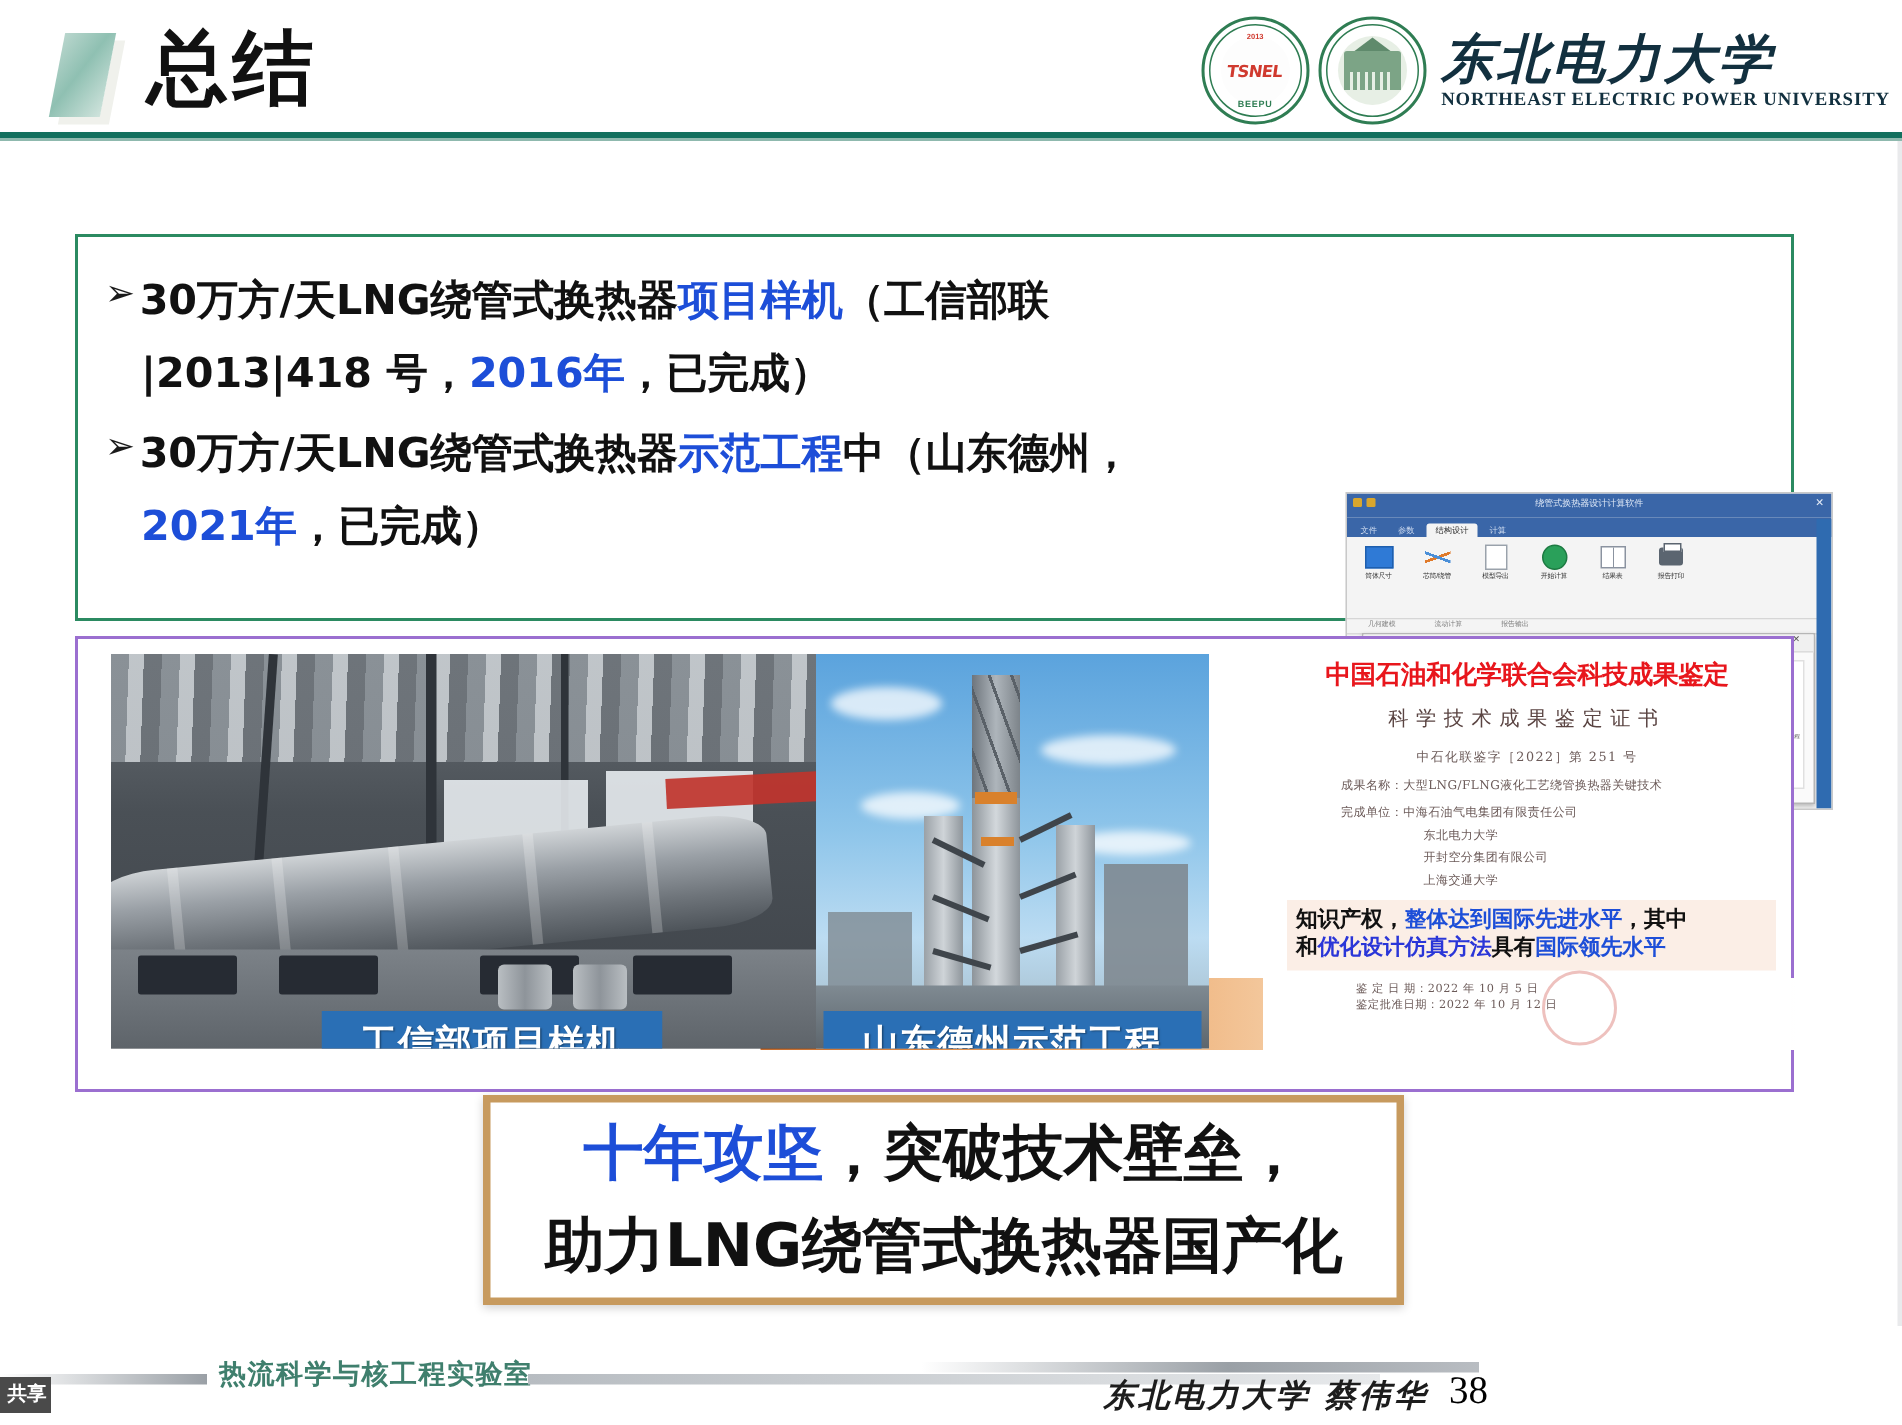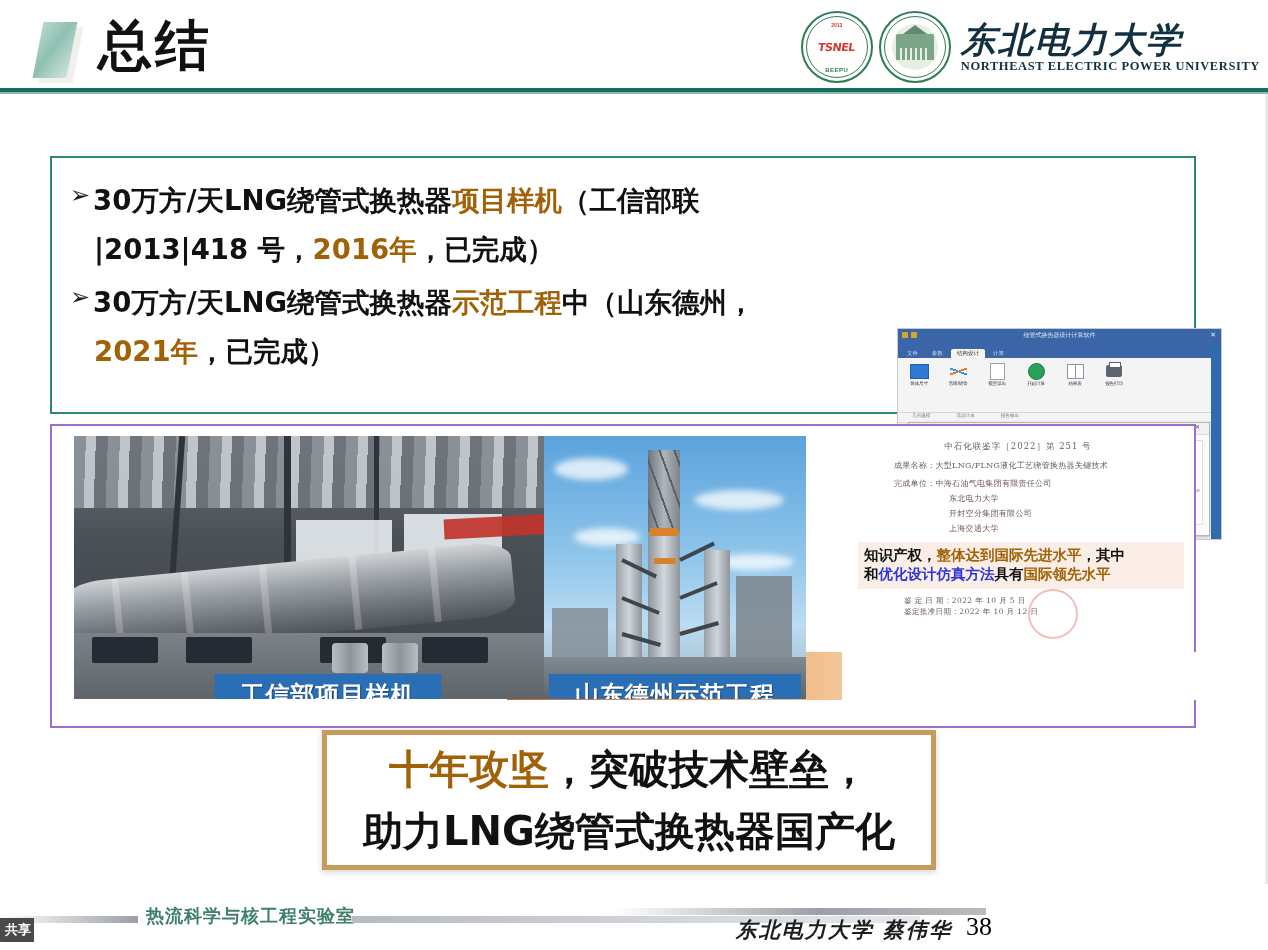--- a/index.html
+++ b/index.html
@@ -85,21 +85,21 @@
   .bullet{
     display:flex;align-items:flex-start;margin-bottom:6px;
     font-family:"DejaVu Sans","Liberation Sans",sans-serif;
   }
   .bullet .mk{
     font-size:24px;color:#1a1a1a;line-height:46px;margin-right:3px;flex:none;font-weight:bold;
   }
   .btext{
     font-size:27.5px;font-weight:bold;color:#111;line-height:57px;letter-spacing:0px;
   }
-  .red{color:#a16207;}
+  .red{color:#1d4ed8;}
   .blue{color:#2a36d8;}
 
   
   .swshot{
     position:absolute;left:845px;top:170px;width:325px;height:212px;
     background:#f3f3f3;border:1px solid #c9c9c9;box-sizing:border-box;
     overflow:hidden;filter:blur(.35px);
   }
   .sw-titlebar{height:16px;background:#3a66a8;position:relative;}
   .sw-titlebar .tt{
@@ -583,20 +583,22 @@
       <div class="brace" style="left:136px;top:196px;width:40px;transform:rotate(-16deg);"></div>
       <div class="orange" style="left:106px;top:92px;width:28px;height:8px;"></div>
       <div class="orange" style="left:110px;top:122px;width:22px;height:6px;"></div>
       <div class="plant" style="left:192px;top:140px;width:56px;height:92px;opacity:.85;"></div>
       <div class="plant" style="left:8px;top:172px;width:56px;height:60px;opacity:.75;"></div>
       <div class="ground"></div>
       <div class="cap">山东德州示范工程</div>
     </div>
 
     <div class="cert">
+      <div class="cert-h1">中国石油和化学联合会科技成果鉴定</div>
+      <div class="cert-h2">科学技术成果鉴定证书</div>
       <div class="cert-no">中石化联鉴字［2022］第 251 号</div>
       <div class="cert-line">成果名称：大型LNG/FLNG液化工艺绕管换热器关键技术</div>
       <div class="cert-line">完成单位：中海石油气电集团有限责任公司</div>
       <div class="cert-line ind">东北电力大学</div>
       <div class="cert-line ind">开封空分集团有限公司</div>
       <div class="cert-line ind">上海交通大学</div>
 
       <div class="cert-eval">
         <div><span>知识产权，</span><span class="red">整体达到国际先进水平</span><span>，其中</span></div>
         <div><span>和</span><span class="blue">优化设计仿真方法</span><span>具有</span><span class="red">国际领先水平</span></div>

